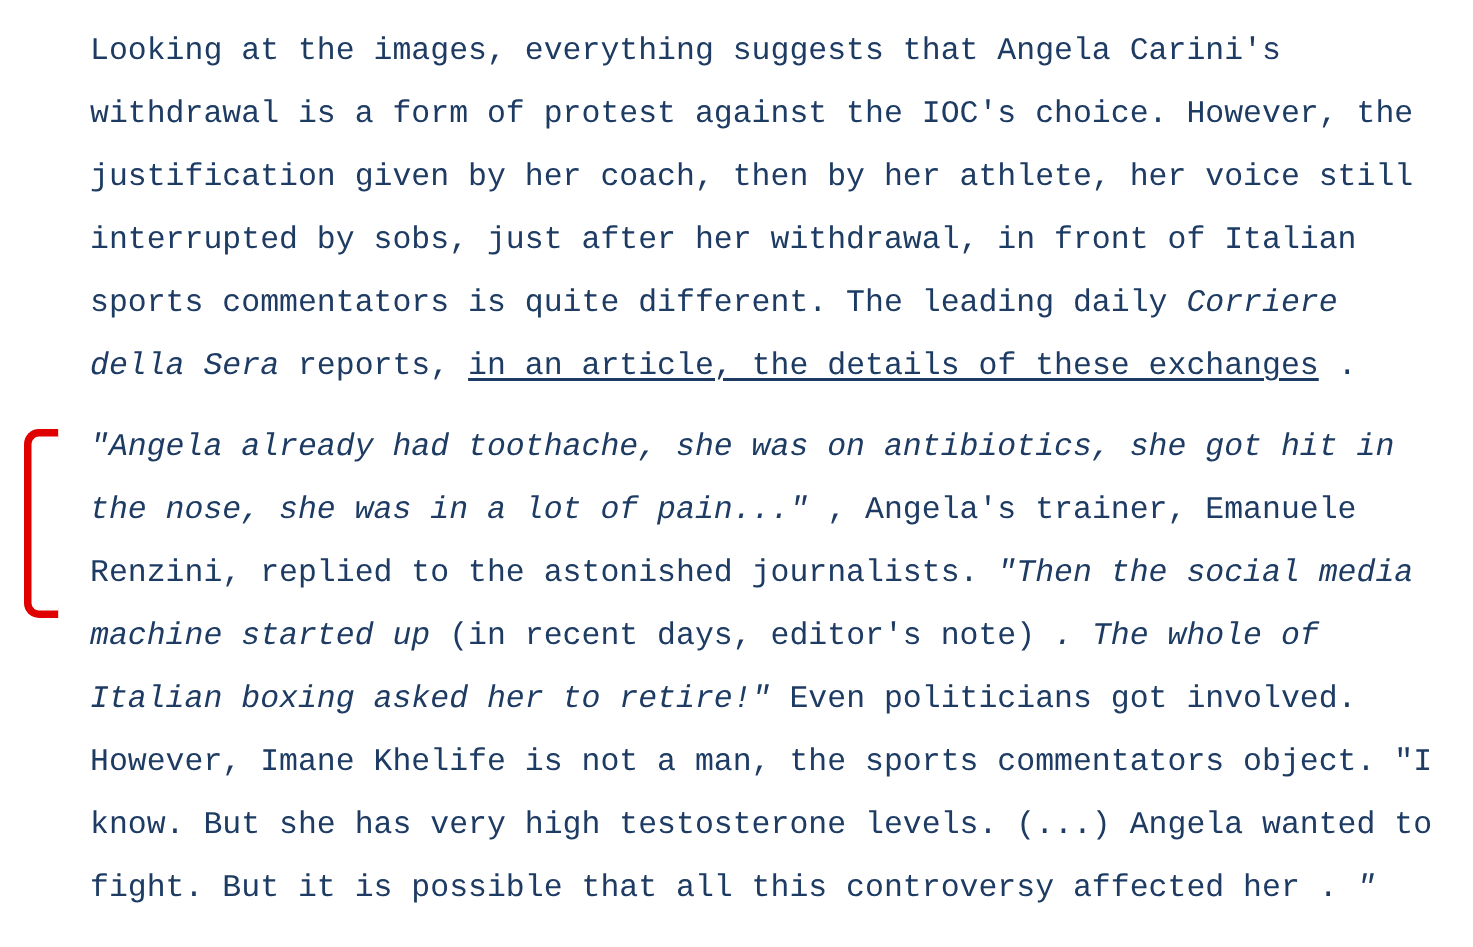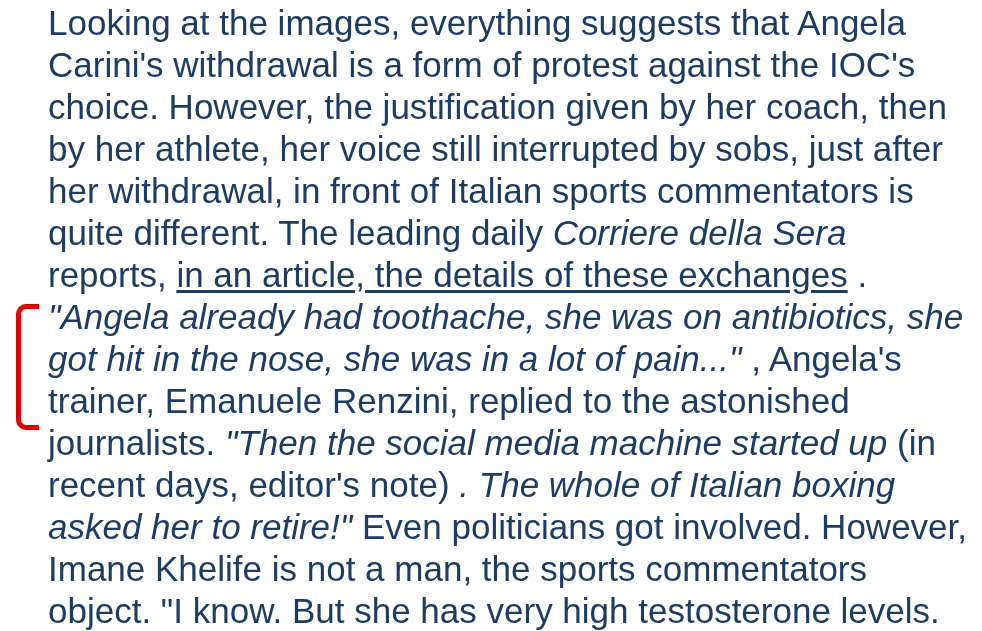--- a/index.html
+++ b/index.html
@@ -20,25 +20,25 @@
     box-sizing: border-box;
     background: #ffffff;
   }
   .article-body {
     position: absolute;
     left: 48px;
     top: 2px;
     width: 920px;
   }
   p.para {
-    margin: 0;
+    margin: 12px;
     color: #1d3b63;
-    font-size: 35px;
+    font-size: 21px;
     line-height: 42px;
-    font-family: Liberation Sans, sans-serif;
+    font-family: Liberation Mono, monospace;
   }
   .para-intro {
     margin-bottom: 22px;
   }
   .italic {
     font-style: italic;
   }
   a.inline-link {
     color: #1d3b63;
     text-decoration: underline;

